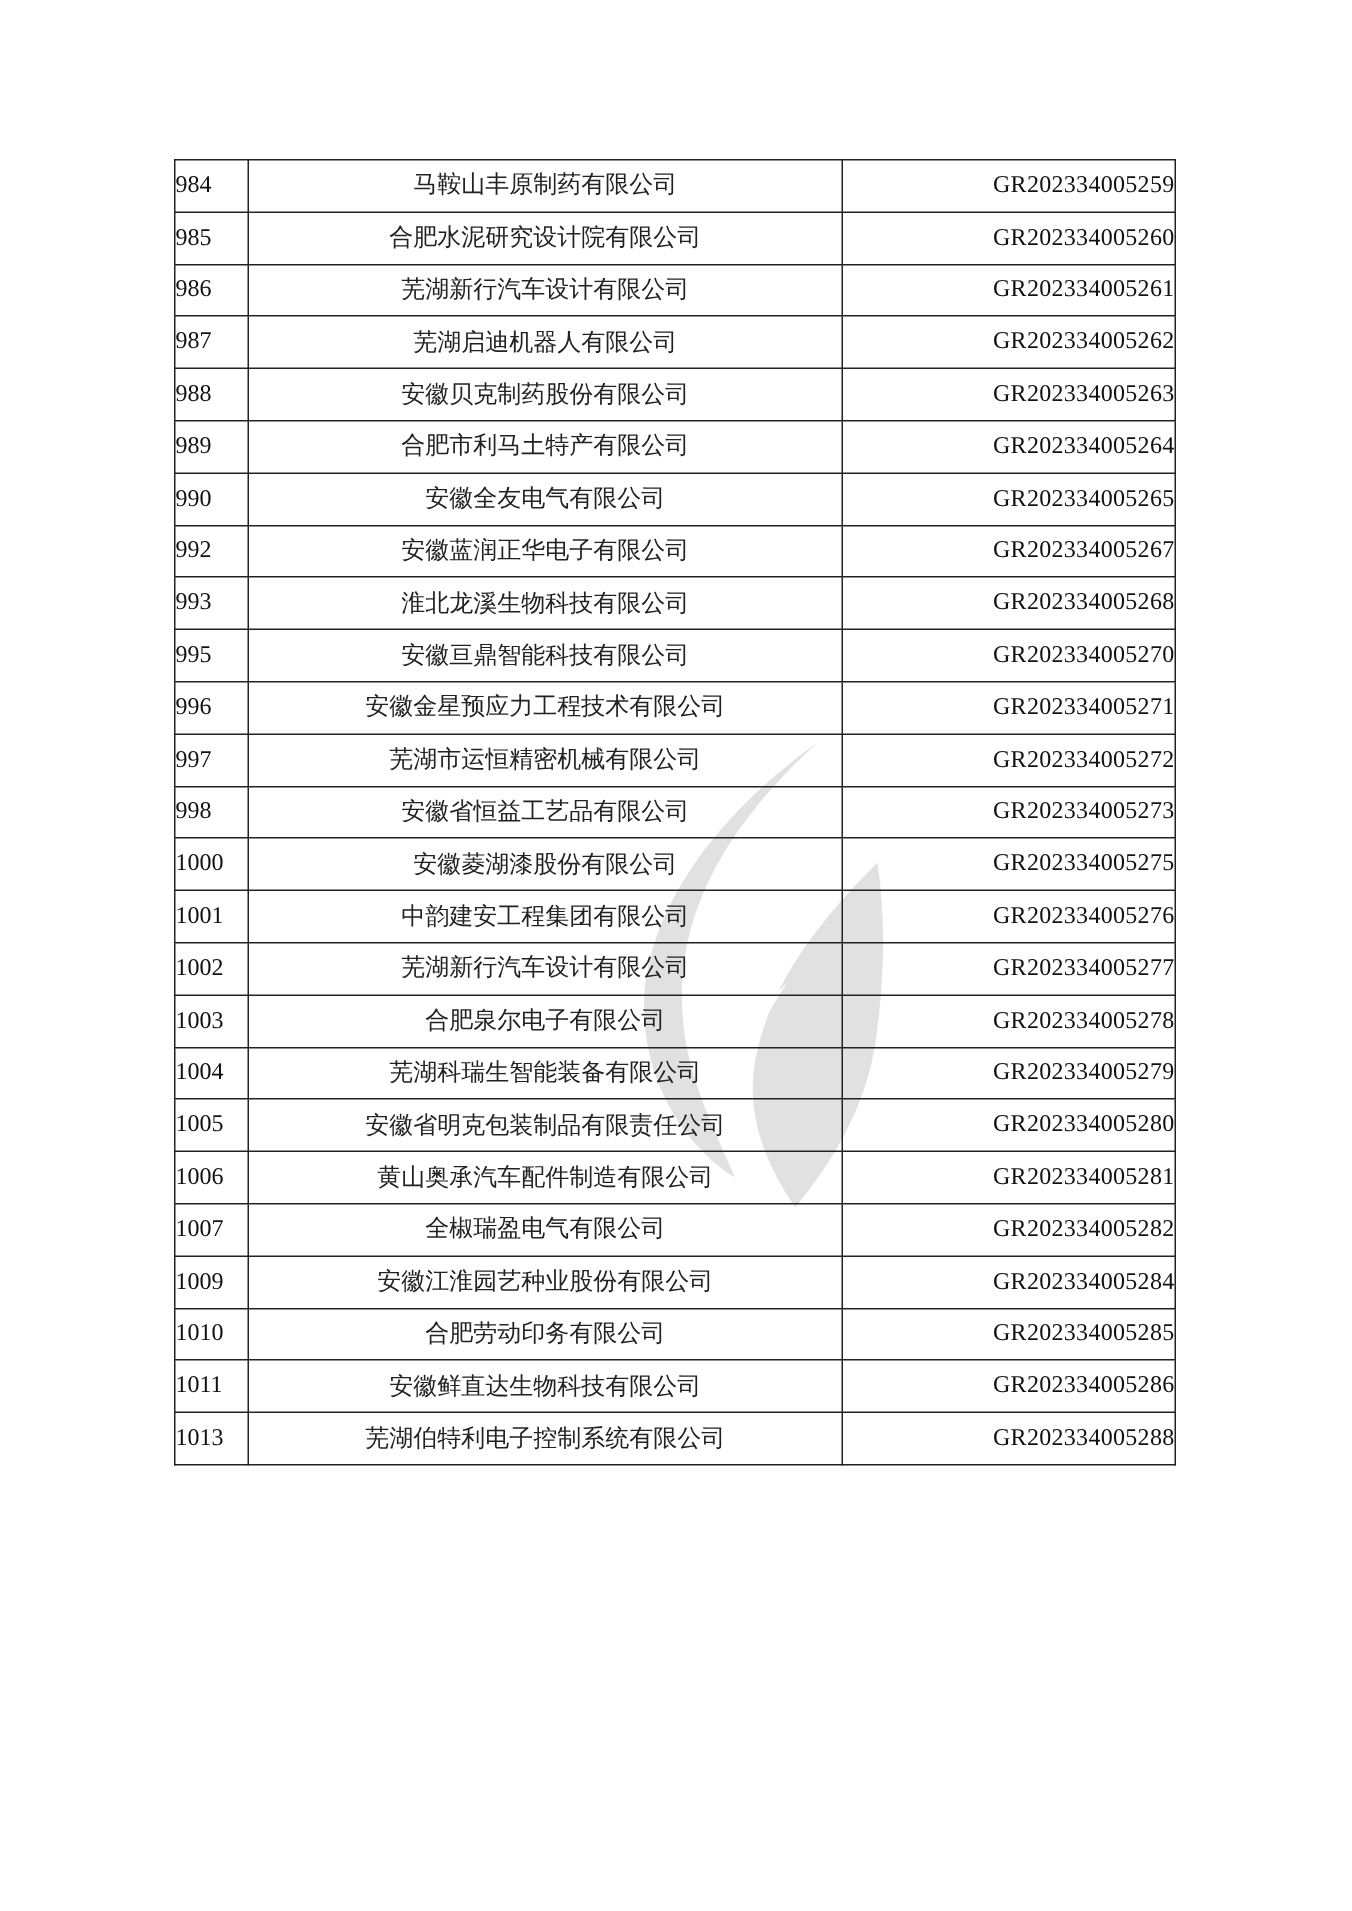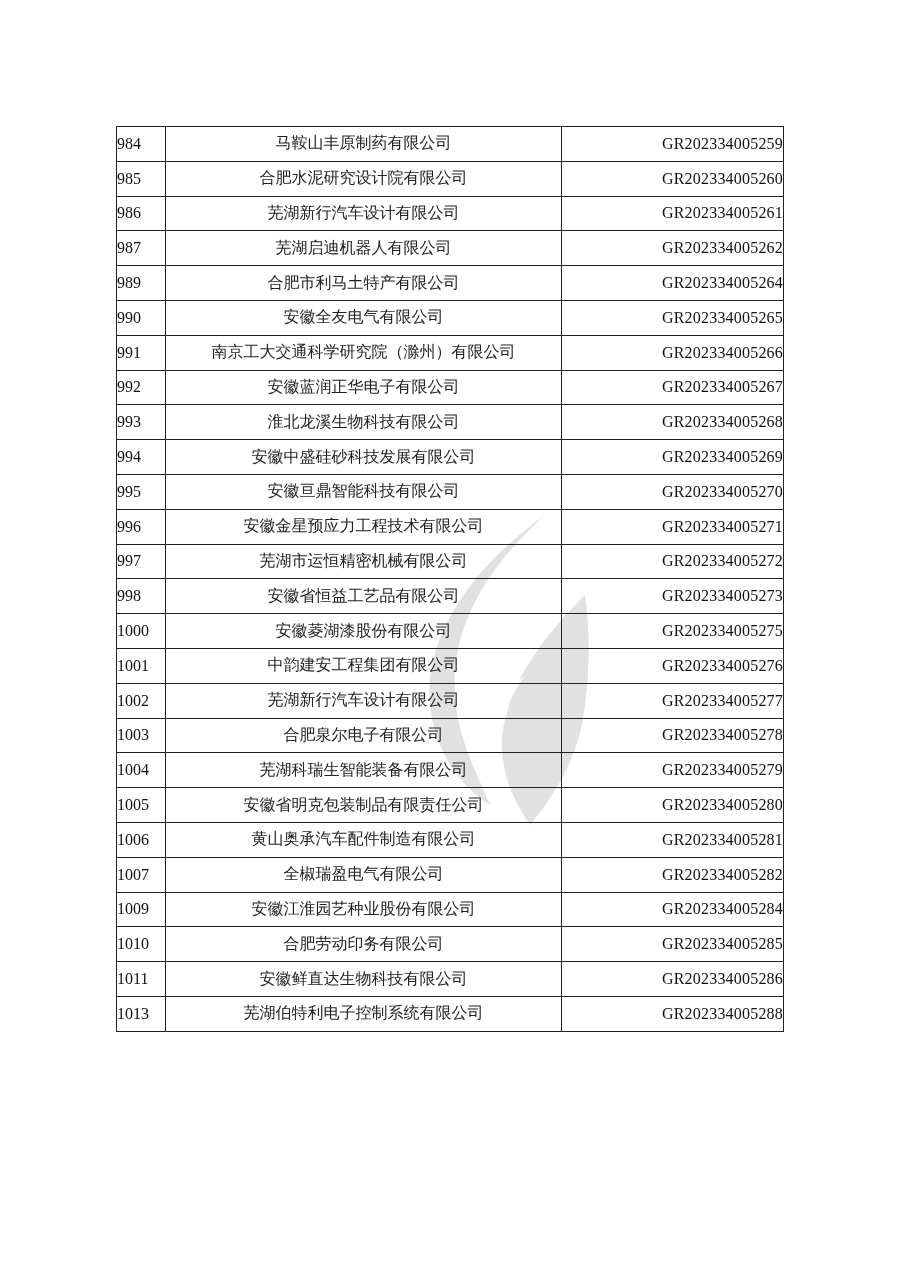--- a/index.html
+++ b/index.html
@@ -2,21 +2,21 @@
 <html><head>
 <meta charset="utf-8">
 <style>
   html, body { margin: 0; padding: 0; }
   body {
     width: 901px; height: 1274px; background: #ffffff;
     position: relative; overflow: hidden;
     font-family: "DejaVu Serif", "Liberation Serif", serif;
     color: #111;
   }
-  .page { position: absolute; left: 0; top: 0; width: 901px; height: 1224px; margin-top: 20px; }
+  .page { position: absolute; left: 0; top: 0; width: 901px; height: 1224px; }
   .watermark {
     position: absolute; left: 395px; top: 485px; width: 200px; height: 330px;
     opacity: 0.22; pointer-events: none;
   }
   table.list {
     position: absolute; left: 116px; top: 106px;
     width: 667px; border-collapse: collapse; table-layout: fixed;
     background: transparent;
   }
   table.list td {
@@ -54,48 +54,43 @@
     <td class="idx">986</td>
     <td class="name">芜湖新行汽车设计有限公司</td>
     <td class="code">GR202334005261</td>
   </tr>
         <tr>
     <td class="idx">987</td>
     <td class="name">芜湖启迪机器人有限公司</td>
     <td class="code">GR202334005262</td>
   </tr>
         <tr>
+    <td class="idx">988</td>
+    <td class="name">安徽贝克制药股份有限公司</td>
+    <td class="code">GR202334005263</td>
+  </tr>
+        <tr>
     <td class="idx">989</td>
     <td class="name">合肥市利马土特产有限公司</td>
     <td class="code">GR202334005264</td>
   </tr>
         <tr>
     <td class="idx">990</td>
     <td class="name">安徽全友电气有限公司</td>
     <td class="code">GR202334005265</td>
   </tr>
         <tr>
-    <td class="idx">991</td>
-    <td class="name">南京工大交通科学研究院（滁州）有限公司</td>
-    <td class="code">GR202334005266</td>
-  </tr>
-        <tr>
     <td class="idx">992</td>
     <td class="name">安徽蓝润正华电子有限公司</td>
     <td class="code">GR202334005267</td>
   </tr>
         <tr>
     <td class="idx">993</td>
     <td class="name">淮北龙溪生物科技有限公司</td>
     <td class="code">GR202334005268</td>
-  </tr>
-        <tr>
-    <td class="idx">994</td>
-    <td class="name">安徽中盛硅砂科技发展有限公司</td>
-    <td class="code">GR202334005269</td>
   </tr>
         <tr>
     <td class="idx">995</td>
     <td class="name">安徽亘鼎智能科技有限公司</td>
     <td class="code">GR202334005270</td>
   </tr>
         <tr>
     <td class="idx">996</td>
     <td class="name">安徽金星预应力工程技术有限公司</td>
     <td class="code">GR202334005271</td>

